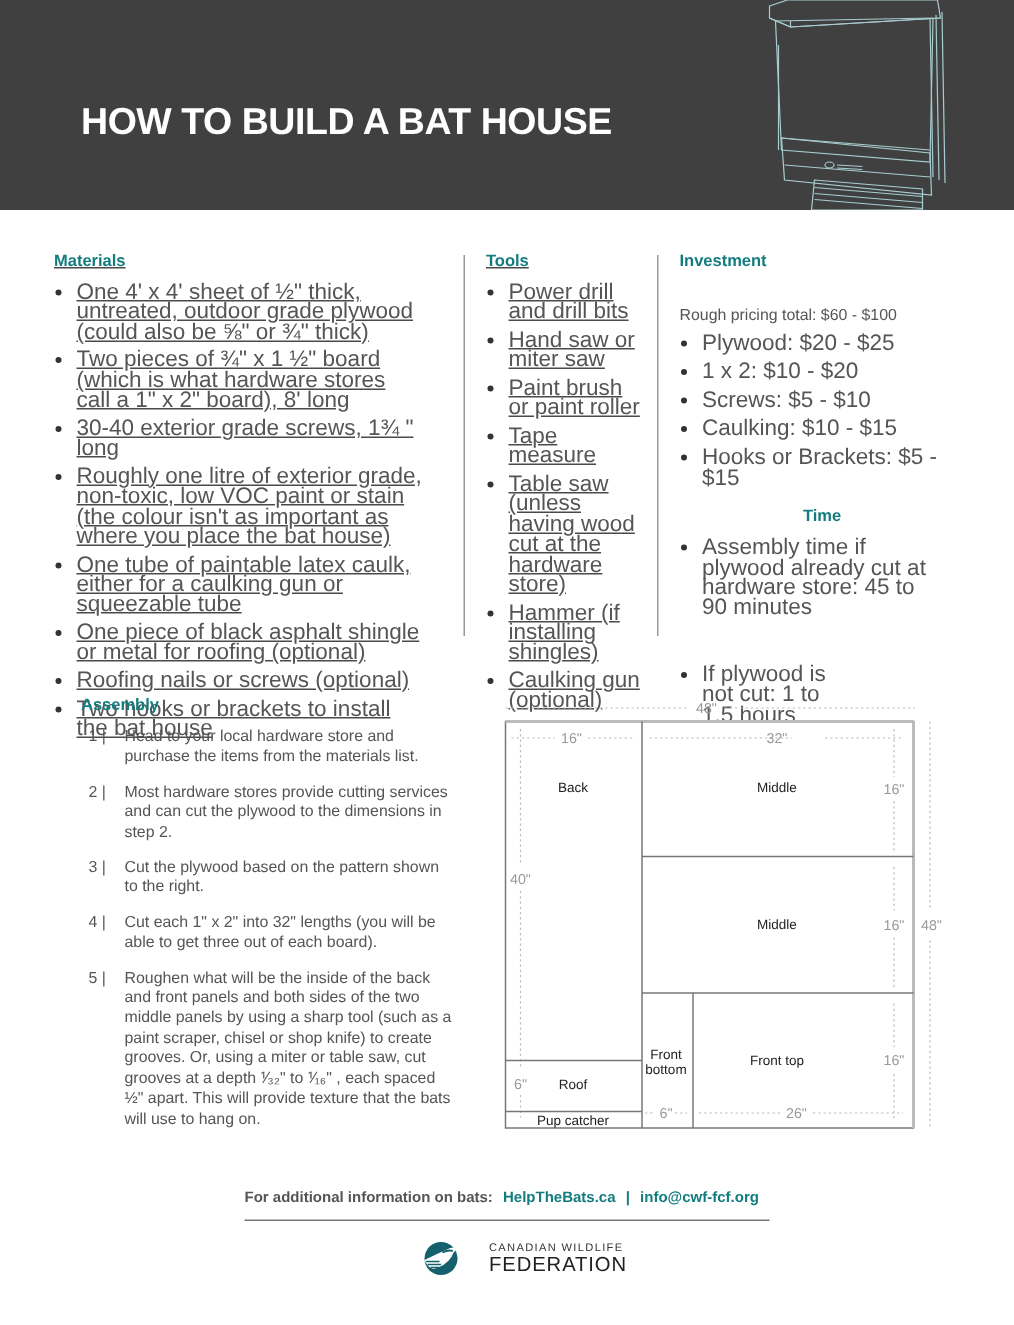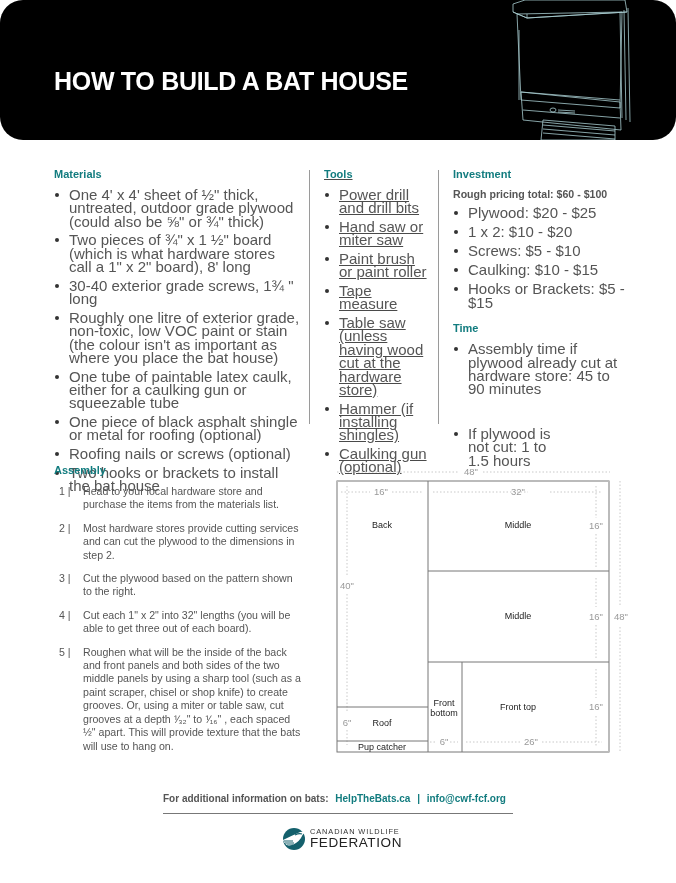--- a/index.html
+++ b/index.html
@@ -1,50 +1,50 @@
 <!DOCTYPE html>
 <html><head>
 <meta charset="utf-8">
 <style>
   * { box-sizing: border-box; margin: 0; padding: 0; }
   html, body { width: 676px; height: 883px; background: #ffffff; overflow: hidden; }
   body { font-family: "Liberation Sans", sans-serif; color: #4a4a4a; position: relative; }
 
-  .header { position: absolute; left: 0; top: 0; width: 676px; height: 140px; background: #000000; overflow: hidden; border-radius: 23px; }
+  .header { position: absolute; left: 0; top: 0; width: 676px; height: 140px; background: #404040; overflow: hidden; }
   .header h1 { position: absolute; left: 54px; top: 67px; font-size: 25px; font-weight: bold; color: #ffffff; letter-spacing: -0.3px; }
   .header svg { position: absolute; left: 505px; top: 0; }
 
   .section-title { font-size: 11px; font-weight: bold; color: #127c7f; }
 
   .col { position: absolute; top: 168px; }
-  .col-materials { left: 54px; width: 246px; }
+  .col-materials { left: 36px; width: 246px; text-decoration: underline; }
   .col-tools { left: 324px; width: 104px; text-decoration: underline; }
   .col-invest { left: 453px; width: 190px; }
   .vdivider { position: absolute; width: 1px; background: #9a9a9a; top: 170px; height: 254px; }
 
   ul.bullets { list-style: none; margin-top: 8px; }
   ul.bullets li { position: relative; padding-left: 15px; font-size: 15px; line-height: 13.4px; margin-bottom: 5.2px; color: #555; }
   ul.bullets li::before { content: ""; position: absolute; left: 1px; top: 5px; width: 4px; height: 4px; border-radius: 50%; background: #333; }
   .col-invest ul.bullets li { margin-bottom: 5.6px; }
-  .intro { font-size: 10.6px; line-height: 13.4px; margin-top: 8px; color: #555; font-weight: bold; }
+  .intro { font-size: 10.6px; line-height: 13.4px; margin-top: 24px; color: #555; }
 
   .assembly { position: absolute; left: 54px; top: 464px; width: 250px; }
   ol.steps { list-style: none; margin-top: 9px; }
   ol.steps li { display: flex; font-size: 10.6px; line-height: 13.4px; color: #555; margin-bottom: 10px; }
   ol.steps .num { width: 29px; flex: none; padding-left: 5px; }
   ol.steps .txt { flex: 1; }
 
   .diagram { position: absolute; left: 330px; top: 462px; }
   .diagram text { font-family: "Liberation Sans", sans-serif; }
 
   .footer-line { position: absolute; left: 163px; top: 793px; font-size: 10px; font-weight: bold; color: #555; white-space: nowrap; }
   .footer-line .link { color: #127c7f; }
   .footer-line .sep { color: #127c7f; margin: 0 4px; }
   .footer-rule { position: absolute; left: 163px; top: 813px; width: 350px; height: 1px; background: #777; }
-  .logo { position: absolute; left: 281px; top: 827px; display: flex; align-items: center; }
+  .logo { position: absolute; left: 281px; top: 827px; display: flex; align-items: center; gap: 16px; }
   .logo .words { margin-left: 3px; line-height: 1; }
   .logo .l1 { font-size: 7.4px; letter-spacing: 0.9px; color: #333; }
   .logo .l2 { font-size: 13.5px; letter-spacing: 0.6px; color: #222; margin-top: 1px; }
 </style>
 </head>
 <body>
 
 <div class="header">
   <h1>HOW TO BUILD A BAT HOUSE</h1>
   <svg width="135" height="140" viewBox="0 0 135 140" fill="none" stroke="#a8cdd1" stroke-width="0.8">
@@ -103,21 +103,21 @@
 <div class="col col-invest">
   <div class="section-title">Investment</div>
   <div class="intro">Rough pricing total: $60 - $100</div>
   <ul class="bullets" style="margin-top:5px;">
     <li>Plywood: $20 - $25</li>
     <li>1 x 2: $10 - $20</li>
     <li>Screws: $5 - $10</li>
     <li>Caulking: $10 - $15</li>
     <li>Hooks or Brackets: $5 - $15</li>
   </ul>
-  <div class="section-title" style="margin-top:13px;">Time</div>
+  <div class="section-title" style="margin-top:13px;text-align:center;">Time</div>
   <ul class="bullets" style="width:170px;">
     <li>Assembly time if plywood already cut at hardware store: 45 to 90 minutes</li>
     <li style="width:110px;margin-top:31px;">If plywood is not cut: 1 to 1.5 hours</li>
   </ul>
 </div>
 
 <div class="assembly">
   <div class="section-title">Assembly</div>
   <ol class="steps">
     <li>

